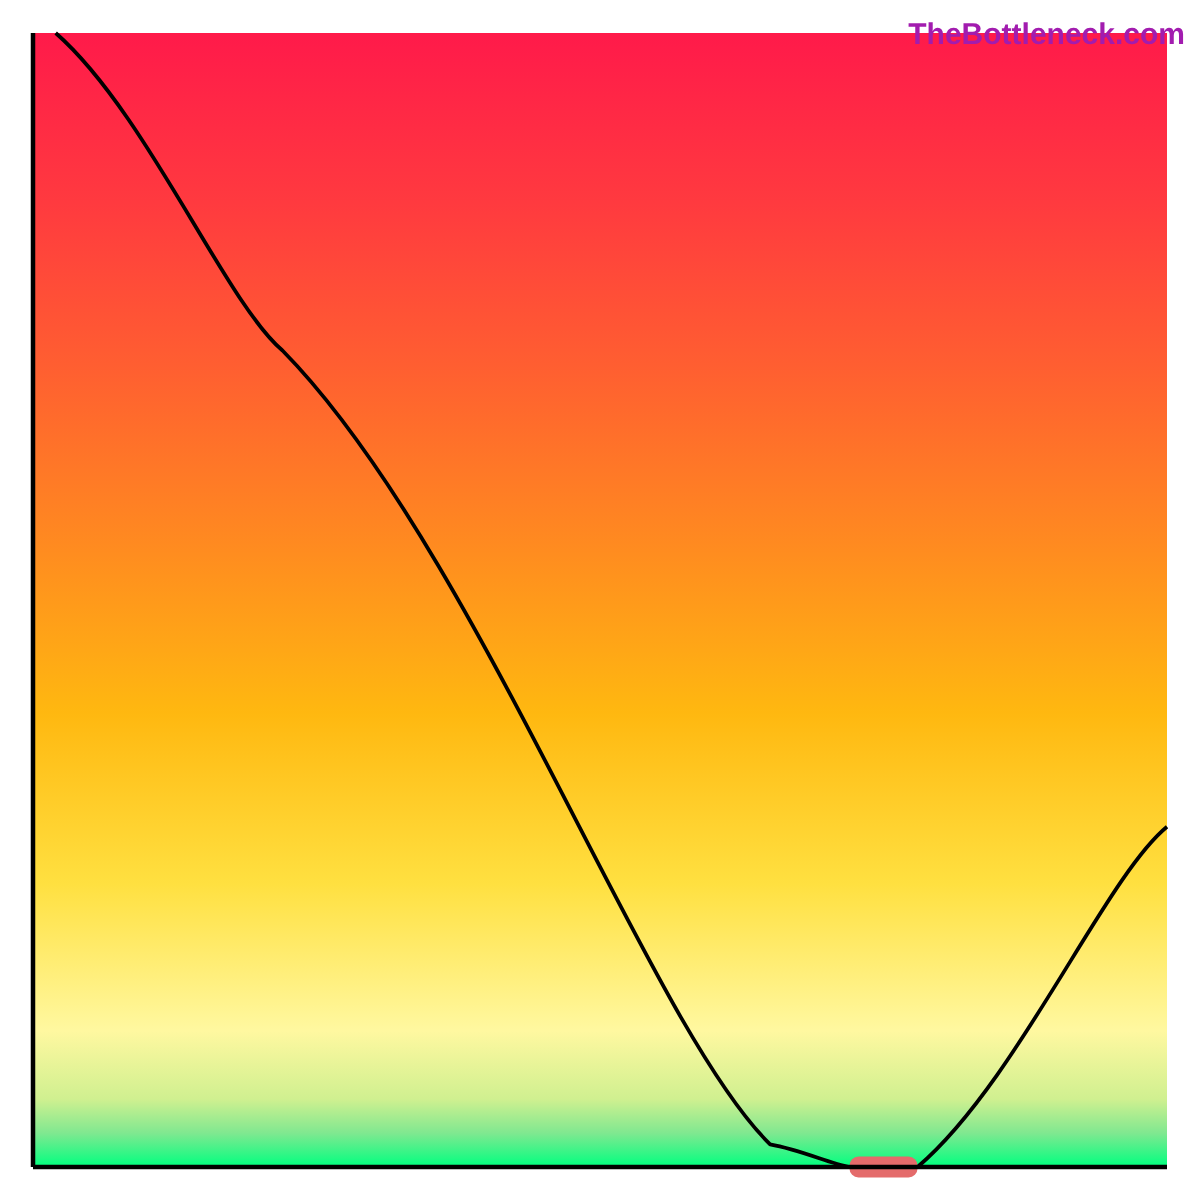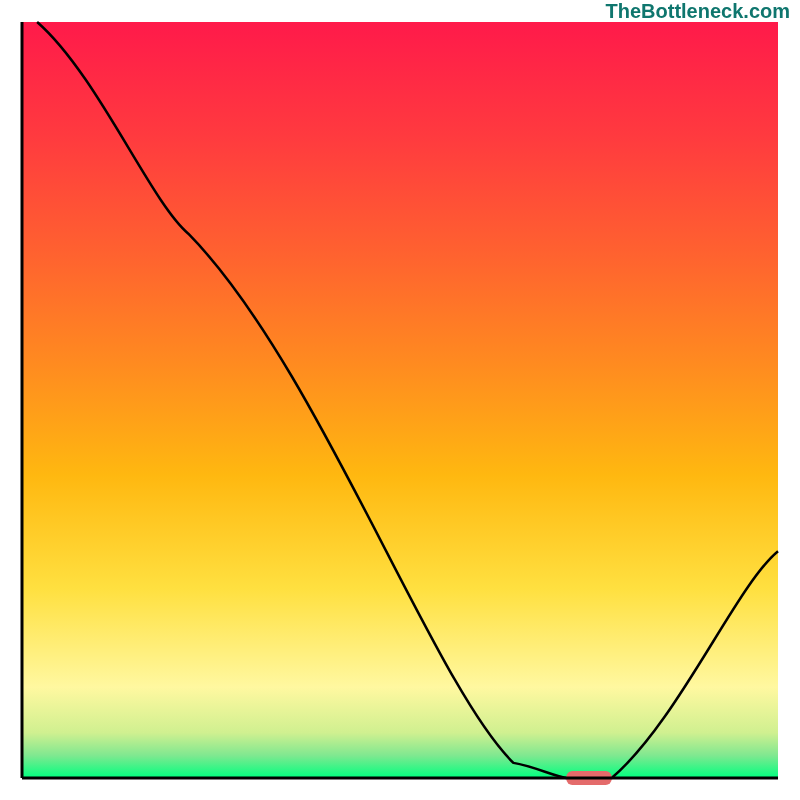--- a/index.html
+++ b/index.html
@@ -12,25 +12,25 @@
     width: 800px;
     height: 800px;
   }
   .chart-container {
     position: relative;
     width: 800px;
     height: 800px;
   }
   .watermark {
     position: absolute;
-    top: 0;
+    top: 12px;
     right: 10px;
     font-family: Arial, sans-serif;
     font-size: 20px;
-    color: #0f766e;
+    color: #a21caf;
     font-weight: bold;
     z-index: 10;
   }
   svg {
     display: block;
   }
 </style>
 </head>
 <body>
 

